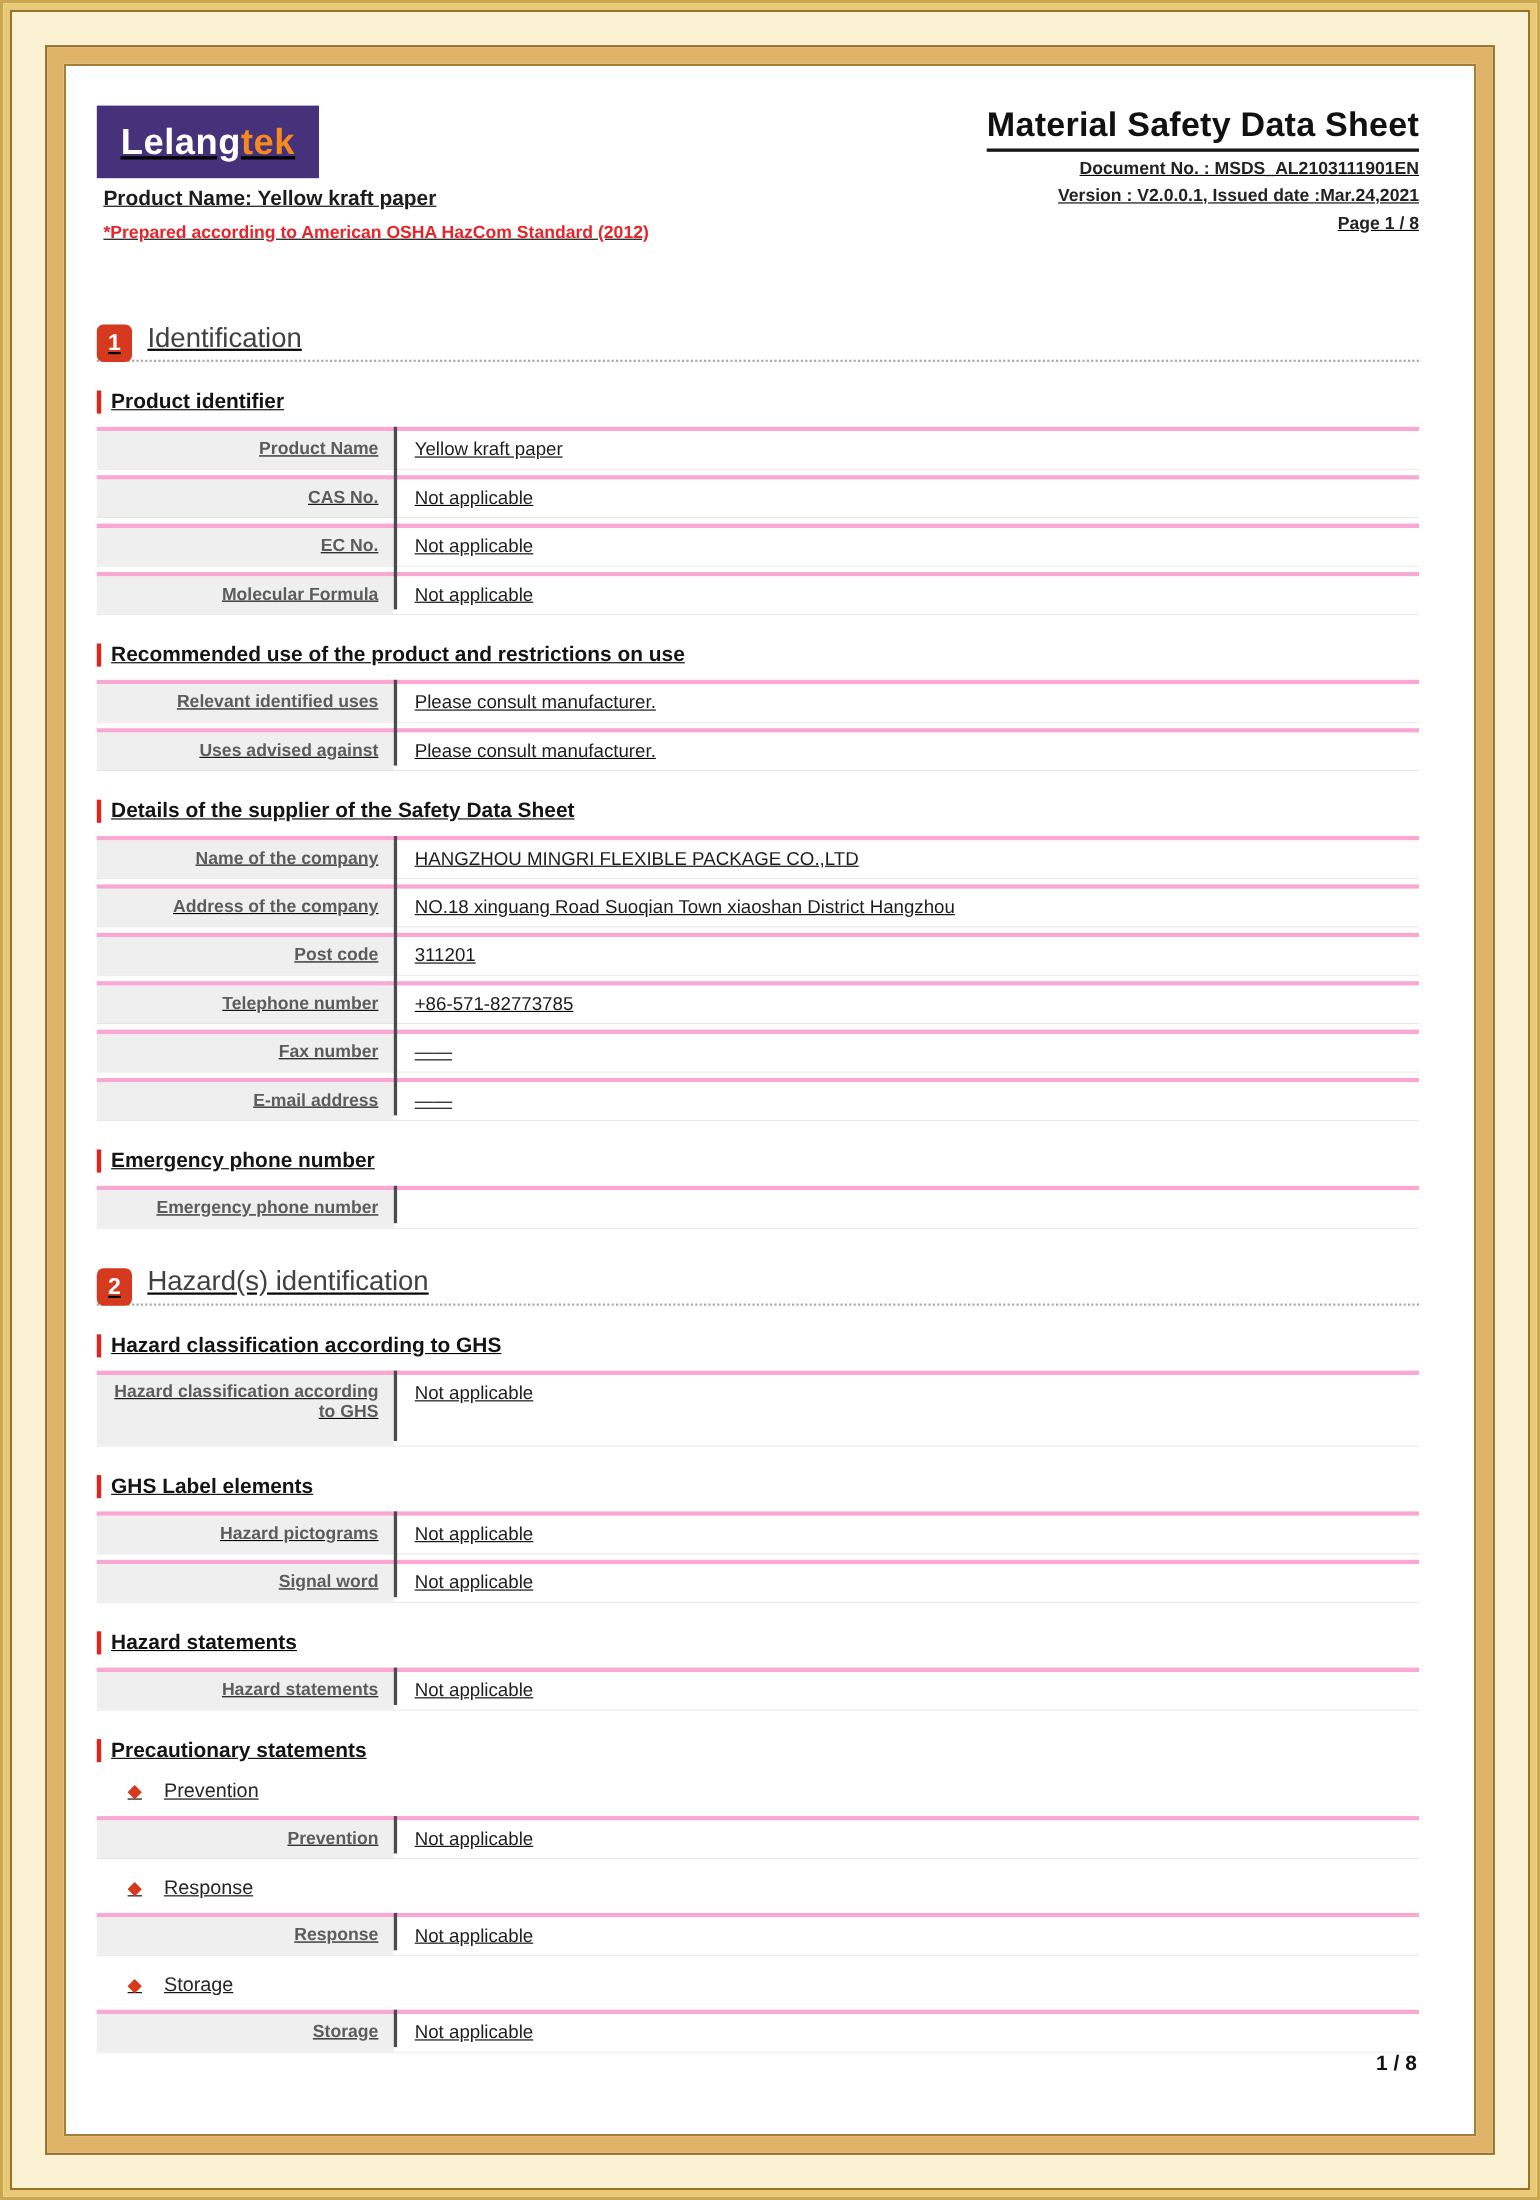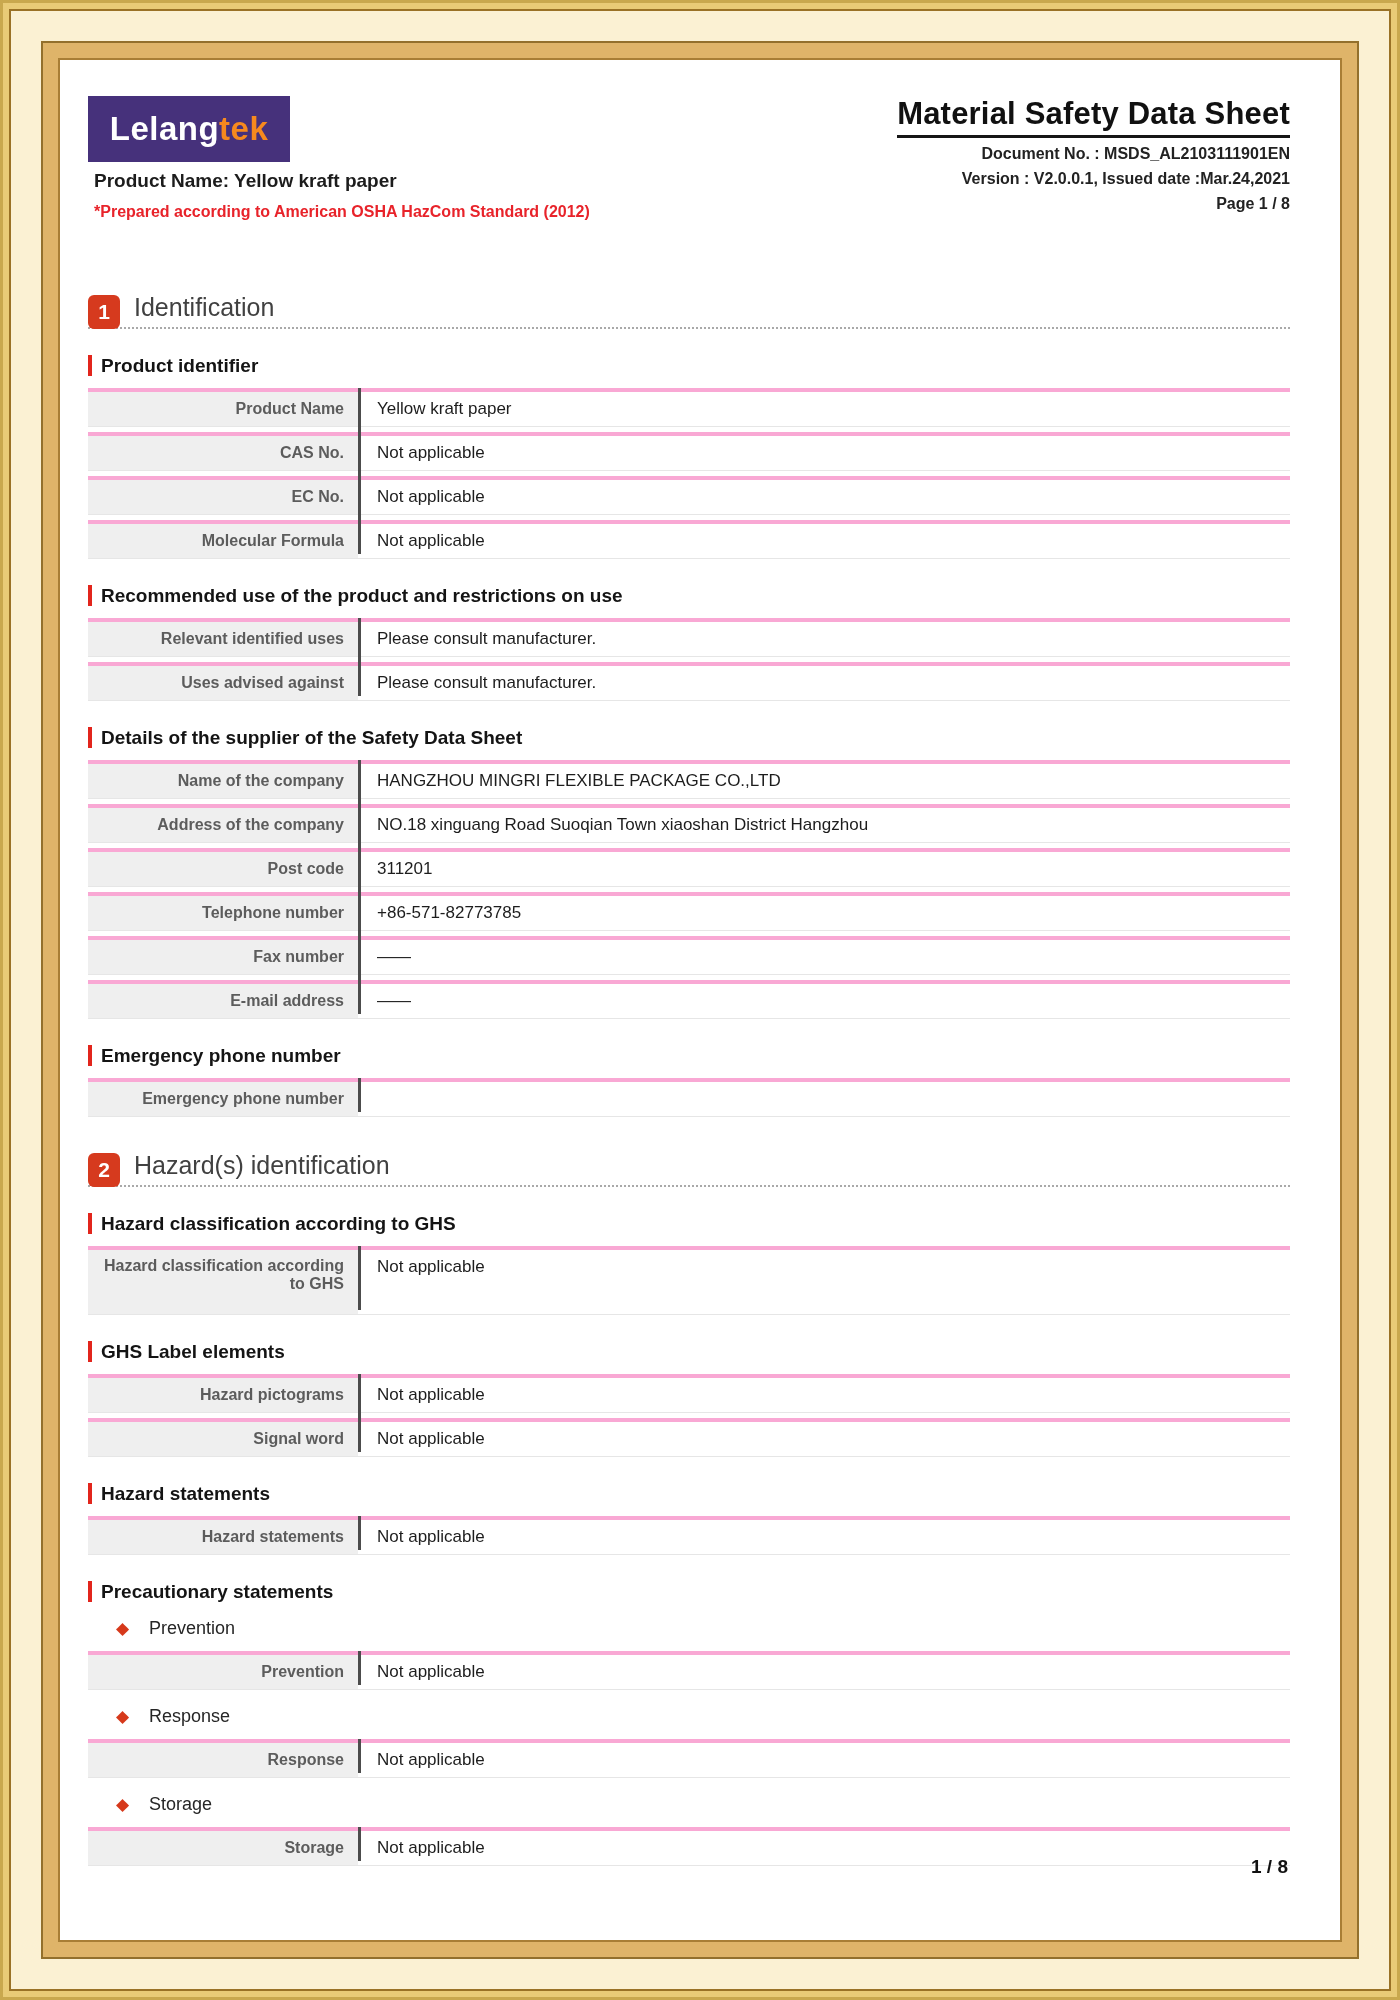--- a/index.html
+++ b/index.html
@@ -4,21 +4,21 @@
 <style>
   html,body{margin:0;padding:0;}
   body{
     width:1400px;height:2000px;
     font-family:"Liberation Sans","DejaVu Sans",sans-serif;
     background:#ffffff;
   }
   
   .f{box-sizing:border-box;height:100%;}
   .f1{border:3px solid #c9a84e;}
-  .f2{border:6px solid #e9cb77;}
+  .f2{border:6px solid #e9cb77;text-decoration:underline;}
   .f3{border:2px solid #9a7226;}
   .f4{border:30px solid #fbf1d3;}
   .f5{border:2px solid #93702c;}
   .f6{border:15px solid #dfb469;}
   .f7{border:2px solid #a87e35;background:#fff;}
 
   .page{
     position:relative;box-sizing:border-box;height:100%;
     padding:36px 50px 60px 28px;background:#ffffff;color:#1c1c1c;
   }
@@ -83,21 +83,21 @@
   .trow.tall{min-height:64px;}
   .trow.tall .tlabel,.trow.tall .tvalue{align-items:flex-start;padding-top:7px;}
 
   
   .bullet{display:flex;align-items:center;gap:20px;margin:16px 0 12px 28px;}
   .diamond{color:#d6391b;font-size:17px;line-height:1;}
   .bullet-label{font-size:18px;color:#262626;}
 
   
   .page-footer{
-    position:absolute;right:52px;bottom:62px;
+    position:absolute;right:52px;bottom:52px;
     font-size:19px;font-weight:bold;color:#111;
   }
 </style>
 </head>
 <body>
 
 <div class="f f1">
 <div class="f f2">
 <div class="f f3">
 <div class="f f4">

